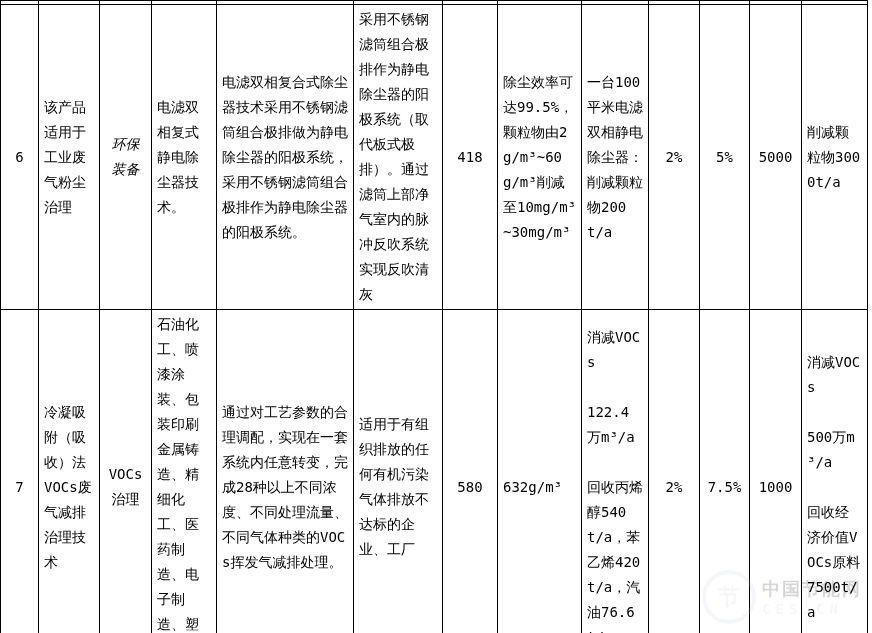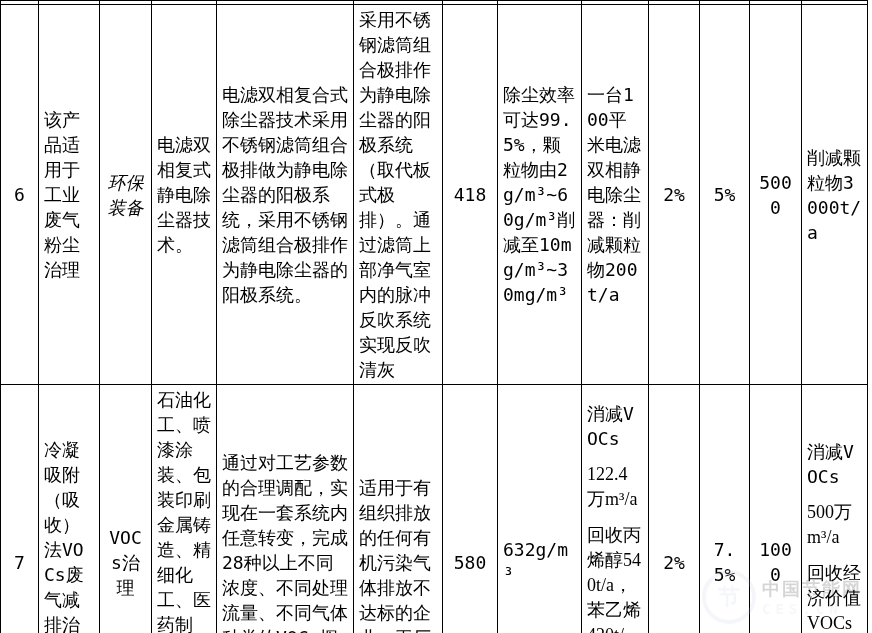--- a/index.html
+++ b/index.html
@@ -23,34 +23,34 @@
     left: 0;
     top: 0;
     border-collapse: collapse;
     table-layout: fixed;
     width: 868px;
   }
   table.doc-table td {
     border: 1px solid #000000;
     vertical-align: middle;
     padding: 2px 5px;
-    font-size: 18px;
+    font-size: 14px;
     line-height: 25px;
     overflow: hidden;
     word-break: break-all;
   }
   tr.sliver td { padding: 0; height: 3px; line-height: 3px; font-size: 0; }
   tr.row-main-6 td { height: 285px; }
   tr.row-main-7 td { height: 338px; }
   .ac { text-align: center; }
   .al { text-align: left; }
   .lh-tight { line-height: 23.5px; }
   .lh-scope7 { line-height: 22.6px; padding-top: 0; padding-bottom: 0; }
   .cat-spread { line-height: 40px; font-style: italic; }
-  .para + .para { margin-top: 11px; font-family: Liberation Serif, serif; }
+  .para + .para { margin-top: 25px; }
 
   
   .watermark {
     position: absolute;
     right: 2px;
     bottom: 8px;
     width: 168px;
     height: 56px;
     display: flex;
     align-items: center;

